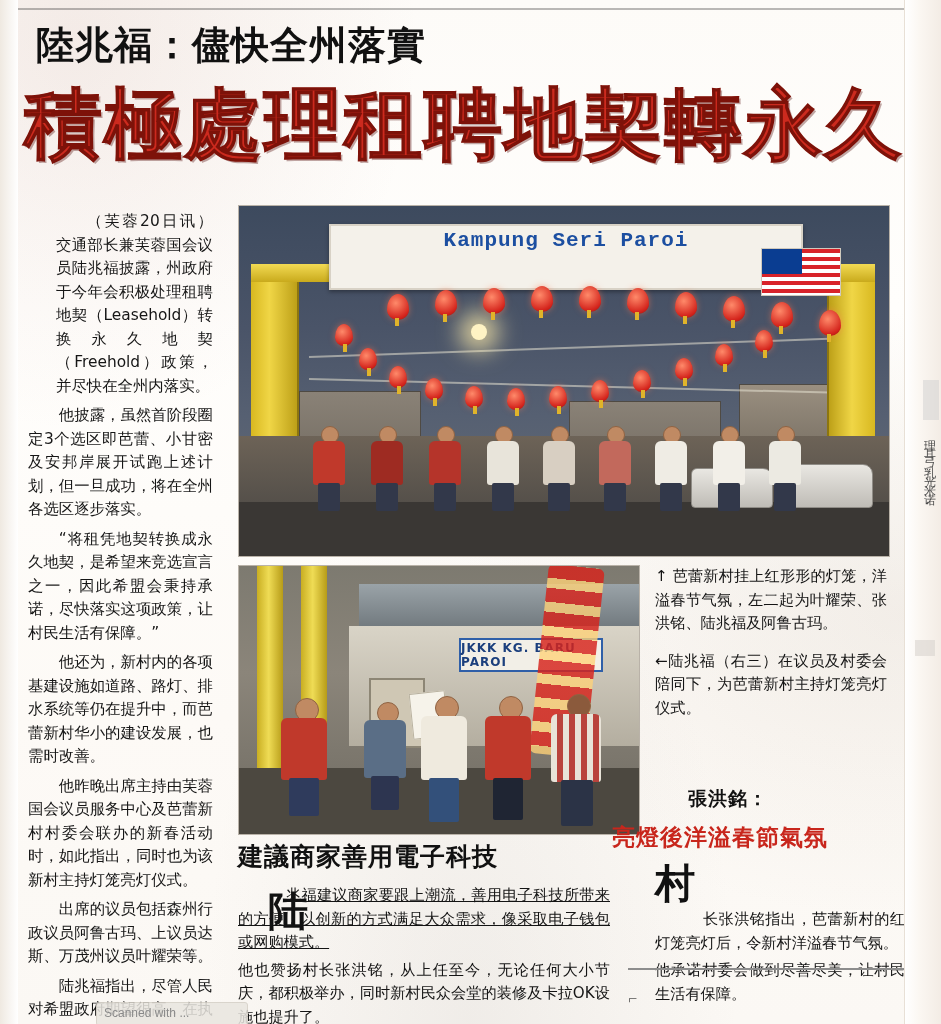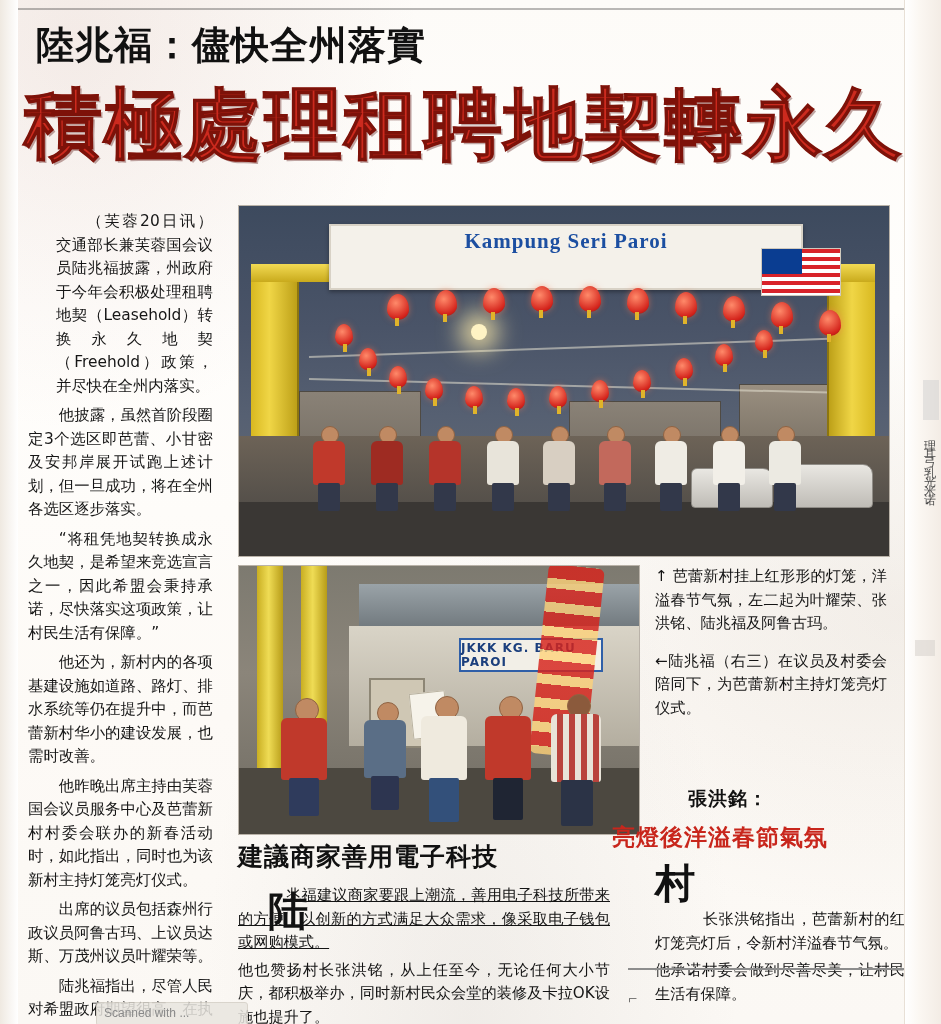--- a/index.html
+++ b/index.html
@@ -86,21 +86,21 @@
     position:absolute;inset:0;
     background:linear-gradient(180deg,#3d4a5e 0%,#4a5468 35%,#566072 60%,#6a6f74 100%);
   }
   .p1-banner{
     position:absolute;left:90px;top:18px;width:470px;height:62px;
     background:#f4f1ea;border:2px solid #d8d2c6;
     box-shadow:0 2px 4px rgba(0,0,0,.35);
   }
   .p1-banner .t1{
     position:absolute;left:0;right:0;top:3px;text-align:center;
-    font-family:Liberation Serif, serif;font-weight:bold;font-size:21px;
+    font-family:Liberation Mono, monospace;font-weight:bold;font-size:21px;
     color:#1c4fa1;letter-spacing:1px;
   }
   .p1-banner .t2{
     position:absolute;left:0;right:0;top:30px;text-align:center;
     font-family:"DejaVu Sans", sans-serif;font-weight:bold;font-size:20px;
     color:#b8241c;letter-spacing:3px;
   }
   .p1-flag{
     position:absolute;right:-40px;top:22px;width:78px;height:46px;
     background:

